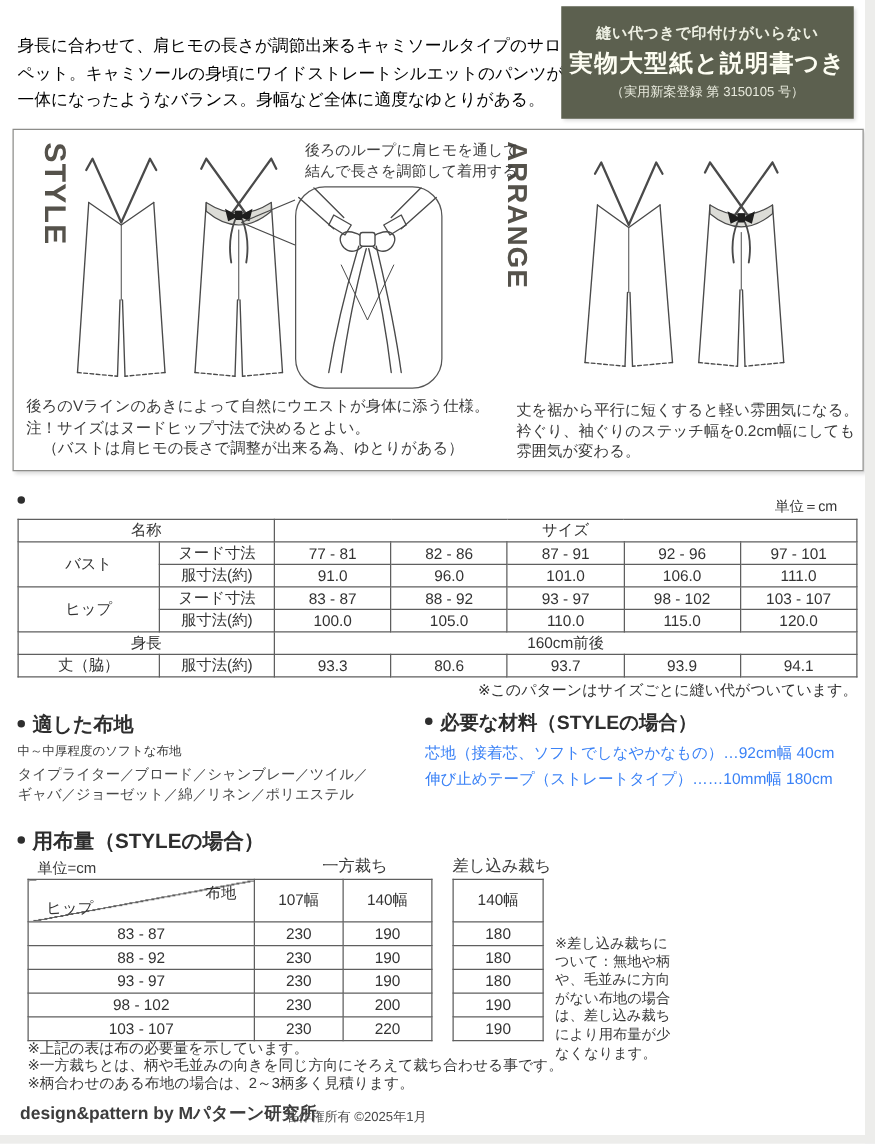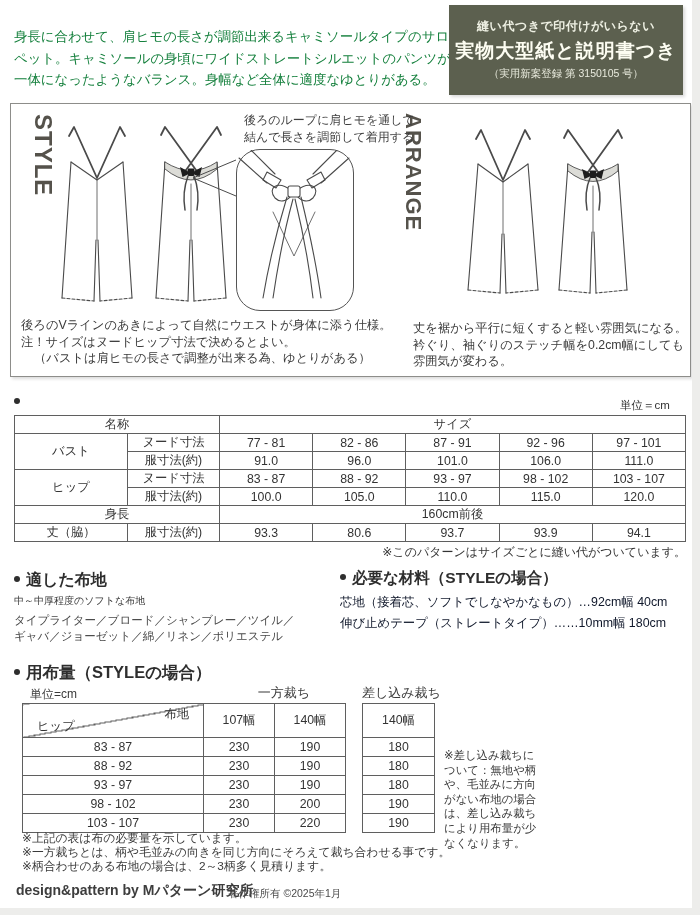--- a/index.html
+++ b/index.html
@@ -4,21 +4,21 @@
 <style>
   html,body { margin:0; padding:0; background:#e9e9e7; }
   #page {
     position:relative; width:700px; height:915px; background:#ffffff;
     font-family:"Liberation Sans","DejaVu Sans",sans-serif; color:#3a3a3a;
     overflow:hidden;
   }
   .abs { position:absolute; }
 
   
-  .intro { left:14px; top:26px; width:445px; font-size:13.4px; line-height:21.5px; color:#15803d; }
+  .intro { left:14px; top:26px; width:445px; font-size:13.4px; line-height:21.5px; color:#000000; }
   .promo {
     left:449px; top:5px; width:234px; height:90px; text-align:center;
     box-shadow:2px 2px 3px rgba(0,0,0,.15);
   }
   .promo .l1 { margin-top:13px; font-size:12px; color:#eef0e3; font-weight:700; letter-spacing:.5px; }
   .promo .l2 { margin-top:3px; font-size:19px; color:#fdfdf2; font-weight:700; letter-spacing:1px; }
   .promo .l3 { margin-top:3px; font-size:10.5px; color:#e8eadd; }
 
   
   .illus-box {
@@ -52,21 +52,21 @@
   .diag-cell {
     position:relative;
     background:linear-gradient(to bottom right, transparent calc(50% - .6px), #5f5f5f calc(50% - .6px), #5f5f5f calc(50% + .6px), transparent calc(50% + .6px));
   }
   .diag-top { position:absolute; top:2px; right:14px; font-size:12.3px; }
   .diag-bottom { position:absolute; bottom:2px; left:14px; font-size:12.3px; }
   .tnote { font-size:12px; color:#333; }
 
   .fab-line1 { font-size:10px; color:#3a3a3a; }
   .fab-small { font-size:11.5px; line-height:15.5px; color:#474747; }
-  .mat-line { font-size:12.4px; line-height:21px; color:#0f172a; }
+  .mat-line { font-size:12.4px; line-height:21px; color:#3b82f6; }
   .side-note { font-size:11.4px; line-height:14.6px; color:#3a3a3a; }
   .footnotes { font-size:11.8px; line-height:13.8px; color:#3a3a3a; }
   .credit { font-size:14px; font-weight:700; color:#3d3d3d; }
   .rights { font-size:10.5px; color:#4a4a4a; }
   .edge { background:#ededeb; }
 
   svg { display:block; }
 </style>
 </head>
 <body>

